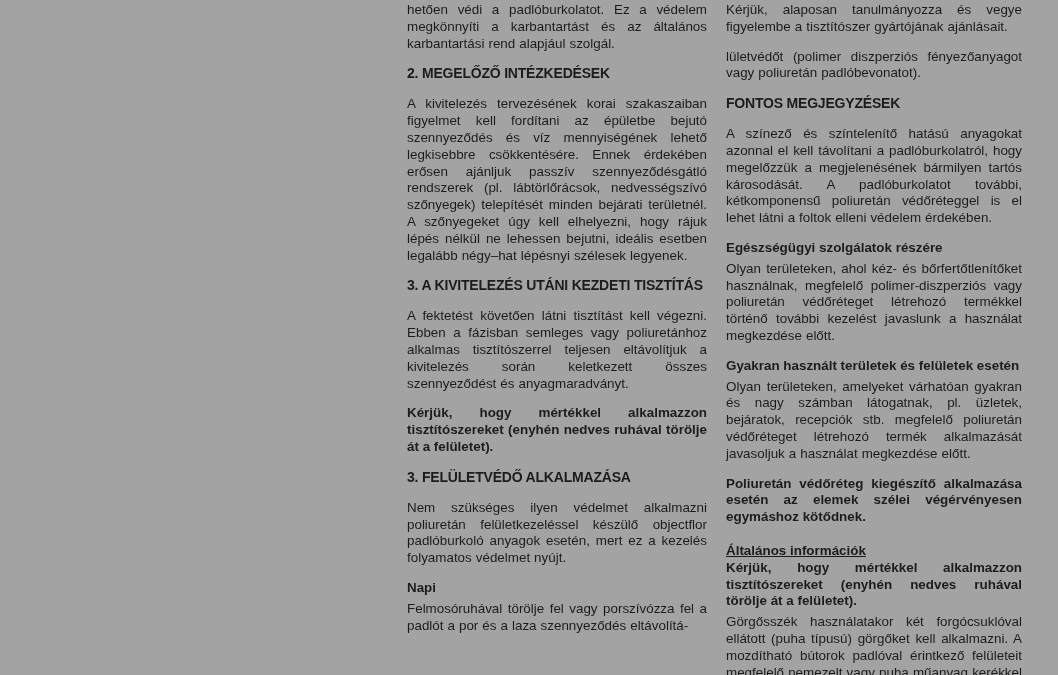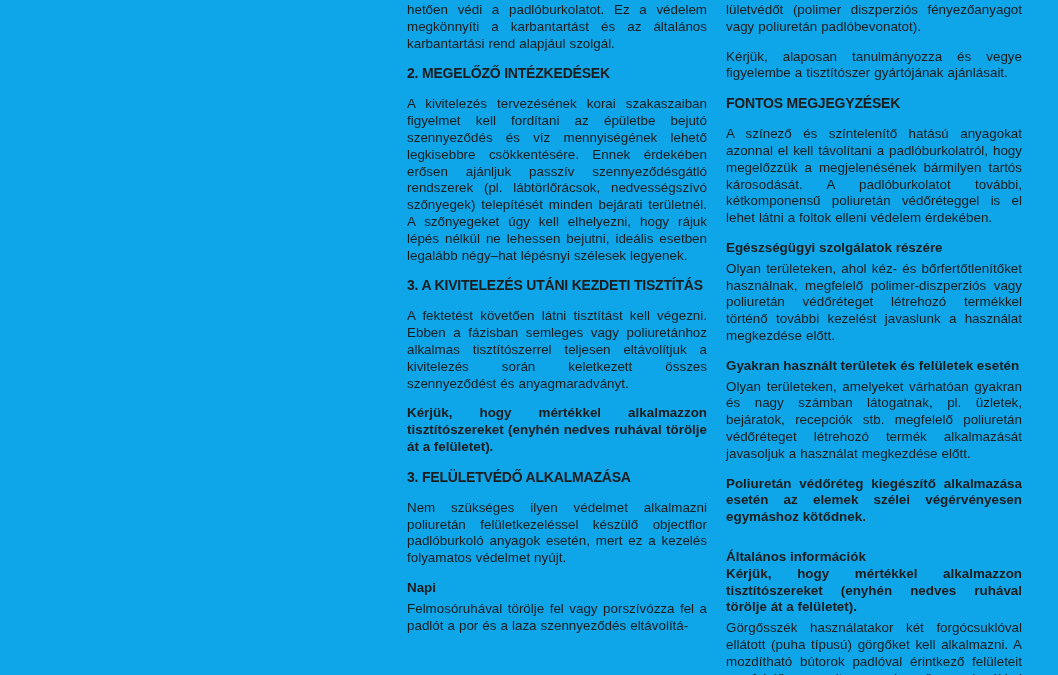--- a/index.html
+++ b/index.html
@@ -12,21 +12,21 @@
     height: 675px;
     overflow: hidden;
     position: relative;
     font-family: "Liberation Sans", sans-serif;
     color: #1c1c1c;
     -webkit-font-smoothing: antialiased;
   }
   .page {
     position: absolute;
     inset: 0;
-    background: #0ea5e9;
+    background: #a3a3a3;
   }
   .col {
     position: absolute;
     top: 2px;
   }
   .col-middle {
     left: 407px;
     width: 300px;
   }
   .col-right {
@@ -54,21 +54,21 @@
     white-space: nowrap;
     margin: 12px 0 15px 0;
   }
   .sub-heading {
     font-size: 13.4px;
     line-height: 16.8px;
     font-weight: bold;
     margin: 0 0 1px 0;
   }
   .no-gap { margin-bottom: 0; }
-  .gap-lg { margin-top: 23px; }
+  .gap-lg { margin-top: 17px; text-decoration: underline; }
   .tight-top { margin-top: 4px; }
 </style>
 </head>
 <body>
 
 <div class="page">
 
   <div class="col col-middle">
     <p class="para">hetően védi a padlóburkolatot. Ez a védelem megkönnyíti a karbantartást és az általános karbantartási rend alapjául szolgál.</p>
     <h2 class="section-heading">2. MEGELŐZŐ INTÉZKEDÉSEK</h2>
@@ -76,22 +76,22 @@
     <h2 class="section-heading">3. A KIVITELEZÉS UTÁNI KEZDETI TISZTÍTÁS</h2>
     <p class="para">A fektetést követően látni tisztítást kell végezni. Ebben a fázisban semleges vagy poliuretánhoz alkalmas tisztítószerrel teljesen eltávolítjuk a kivitelezés során keletkezett összes szennyeződést és anyagmaradványt.</p>
     <p class="para-bold">Kérjük, hogy mértékkel alkalmazzon tisztítószereket (enyhén nedves ruhával törölje át a felületet).</p>
     <h2 class="section-heading">3. FELÜLETVÉDŐ ALKALMAZÁSA</h2>
     <p class="para">Nem szükséges ilyen védelmet alkalmazni poliuretán felületkezeléssel készülő objectflor padlóburkoló anyagok esetén, mert ez a kezelés folyamatos védelmet nyújt.</p>
     <h3 class="sub-heading">Napi</h3>
     <p class="para tight-top">Felmosóruhával törölje fel vagy porszívózza fel a padlót a por és a laza szennyeződés eltávolítá-</p>
   </div>
 
   <div class="col col-right">
+    <p class="para">Kérjük, alaposan tanulmányozza és vegye figyelembe a tisztítószer gyártójának ajánlásait.</p>
     <p class="para">lületvédőt (polimer diszperziós fényezőanyagot vagy poliuretán padlóbevonatot).</p>
-    <p class="para">Kérjük, alaposan tanulmányozza és vegye figyelembe a tisztítószer gyártójának ajánlásait.</p>
     <h2 class="section-heading">FONTOS MEGJEGYZÉSEK</h2>
     <p class="para tight-top">A színező és színtelenítő hatású anyagokat azonnal el kell távolítani a padlóburkolatról, hogy megelőzzük a megjelenésének bármilyen tartós károsodását. A padlóburkolatot további, kétkomponensű poliuretán védőréteggel is el lehet látni a foltok elleni védelem érdekében.</p>
     <h3 class="sub-heading">Egészségügyi szolgálatok részére</h3>
     <p class="para tight-top">Olyan területeken, ahol kéz- és bőrfertőtlenítőket használnak, megfelelő polimer-diszperziós vagy poliuretán védőréteget létrehozó termékkel történő további kezelést javaslunk a használat megkezdése előtt.</p>
     <h3 class="sub-heading">Gyakran használt területek és felületek esetén</h3>
     <p class="para tight-top">Olyan területeken, amelyeket várhatóan gyakran és nagy számban látogatnak, pl. üzletek, bejáratok, recepciók stb. megfelelő poliuretán védőréteget létrehozó termék alkalmazását javasoljuk a használat megkezdése előtt.</p>
     <p class="para-bold">Poliuretán védőréteg kiegészítő alkalmazása esetén az elemek szélei végérvényesen egymáshoz kötődnek.</p>
     <h3 class="sub-heading gap-lg no-gap">Általános információk</h3>
     <p class="para-bold no-gap">Kérjük, hogy mértékkel alkalmazzon tisztítószereket (enyhén nedves ruhával törölje át a felületet).</p>
     <p class="para tight-top">Görgősszék használatakor két forgócsuklóval ellátott (puha típusú) görgőket kell alkalmazni. A mozdítható bútorok padlóval érintkező felületeit megfelelő nemezelt vagy puha műanyag kerékkel kell</p>

